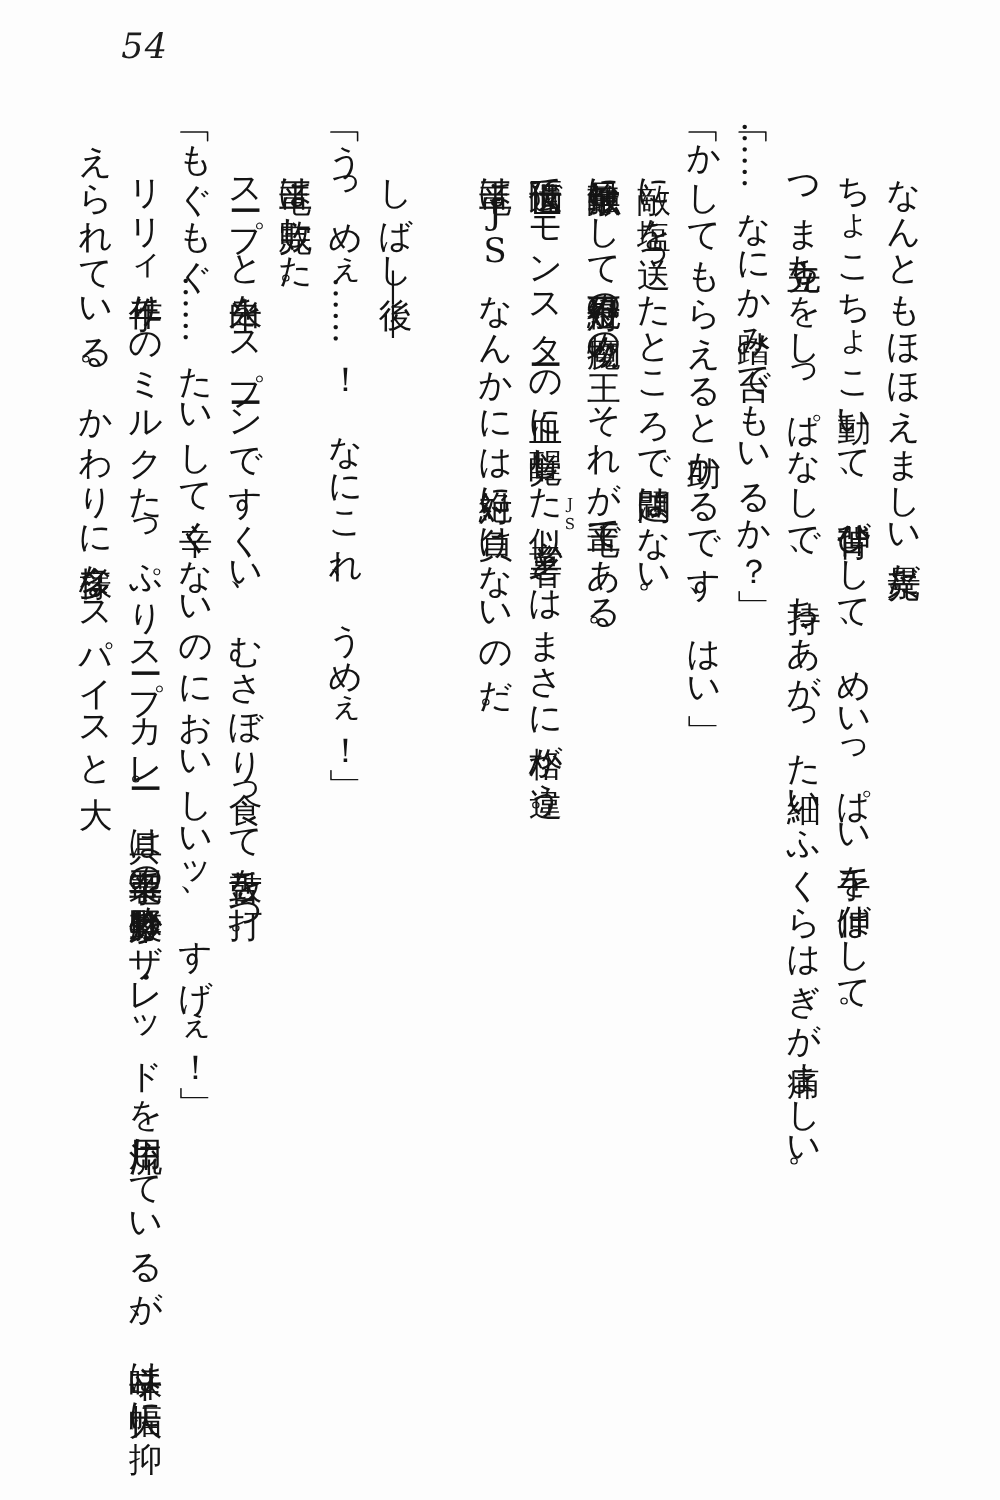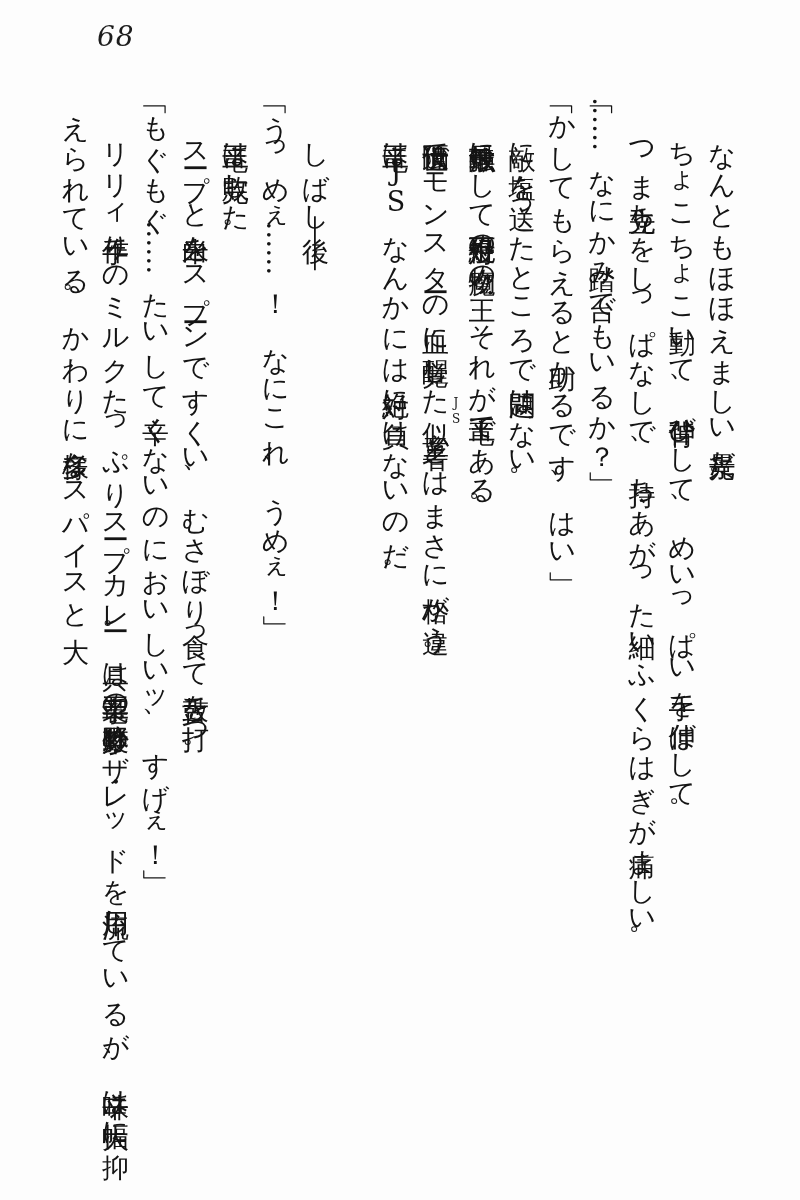--- a/index.html
+++ b/index.html
@@ -64,21 +64,21 @@
     text-orientation: upright;
     letter-spacing: 2px;
     color: #141414;
   }
 </style>
 </head>
 <body>
 
 <div class="book-page" style="background: rgb(253, 253, 253); color: rgb(20, 20, 20);">
 
-  <div class="page-number">68</div>
+  <div class="page-number">54</div>
 
   <div class="text-block">
 
     <p class="indent">なんともほほえましい光景だ。</p>
 
     <p class="indent">ちょこちょこ動いて、背伸びして、めいっぱい手を伸ばして。</p>
 
     <p class="indent">つま先立ちをしっぱなしで、持ちあがった細いふくらはぎが痛ましい。</p>
 
     <p>「……なにか踏み台でもいるか？」</p>

